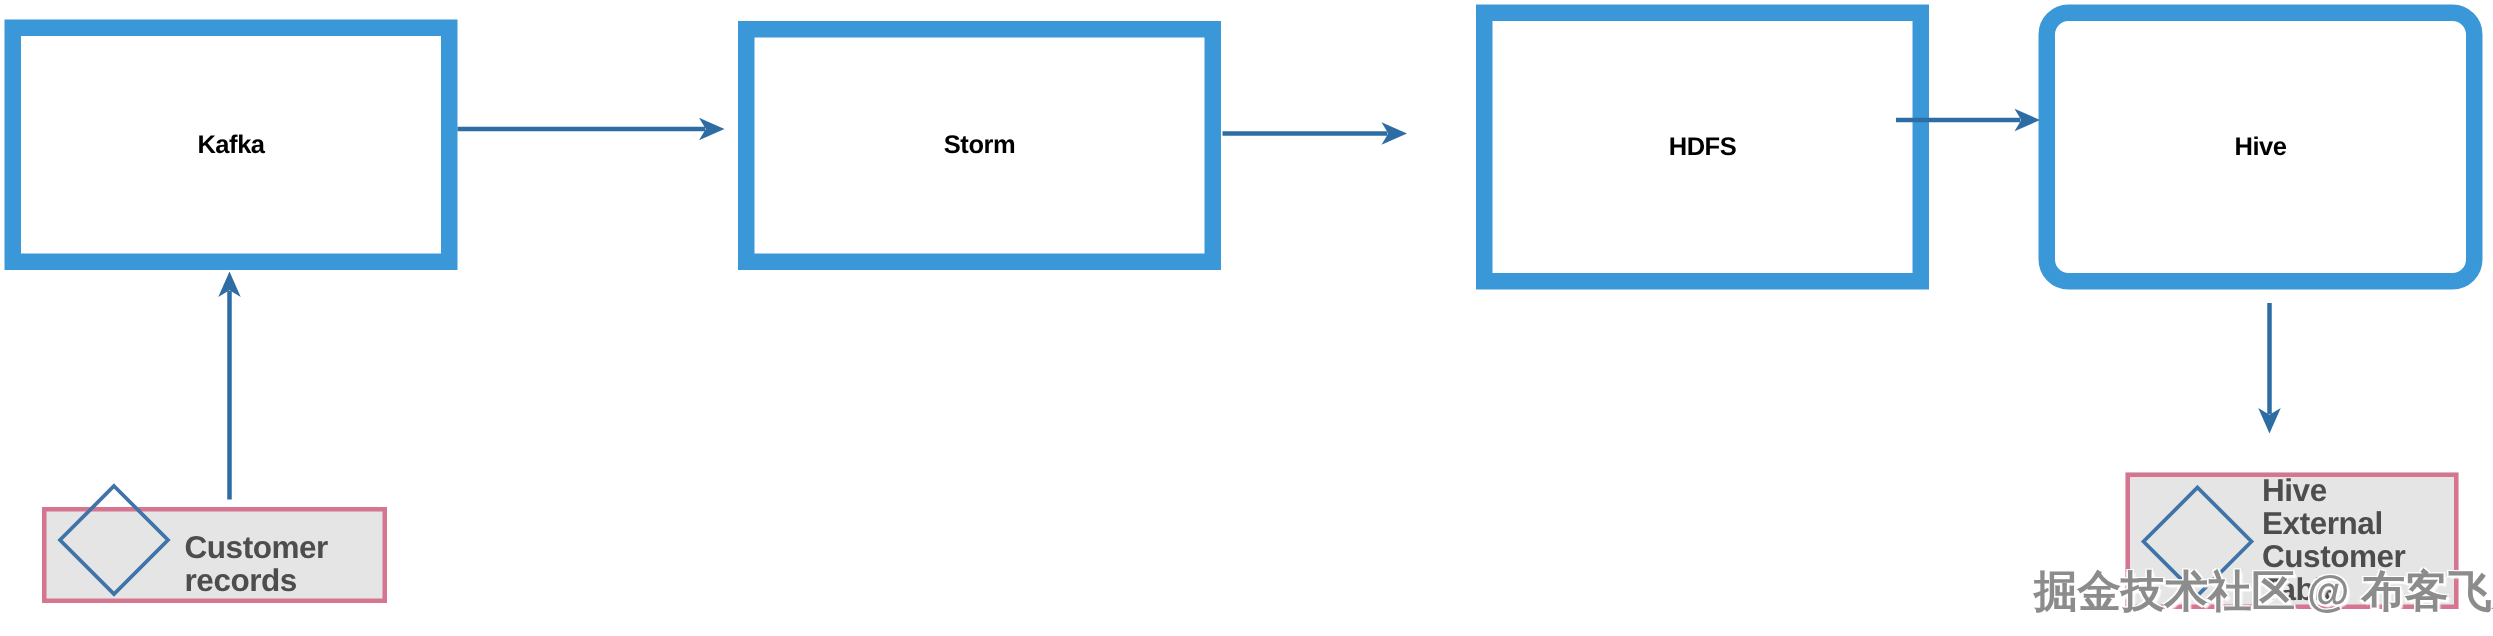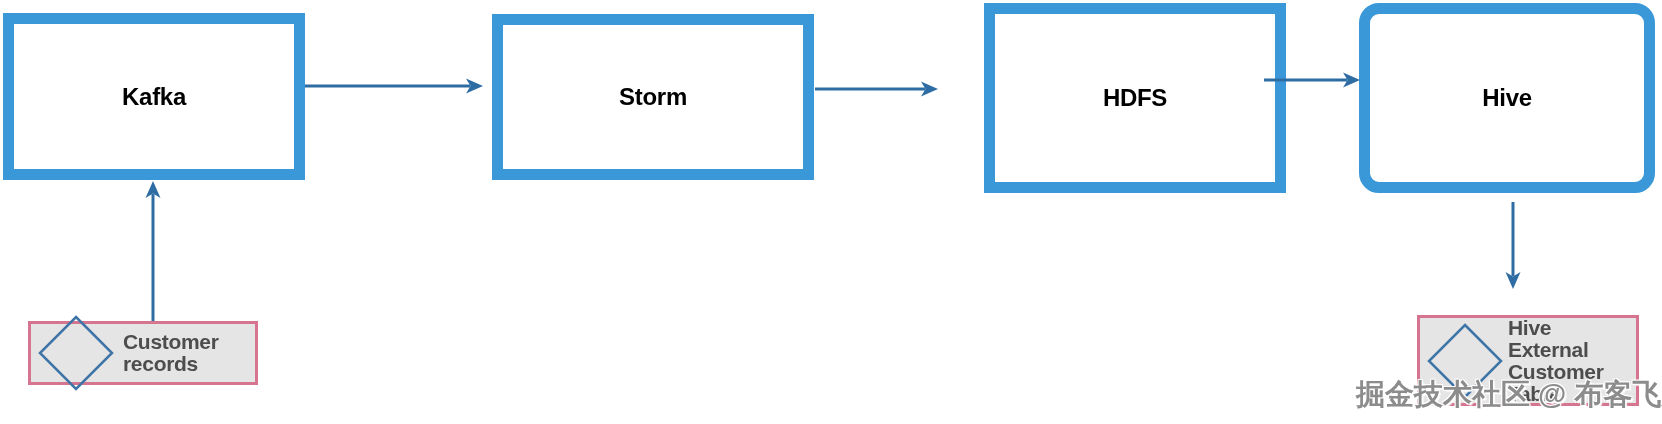--- a/index.html
+++ b/index.html
@@ -24,21 +24,21 @@
   }
   .node {
     position: absolute;
     background: #ffffff;
     border: 11px solid var(--node-border);
     display: flex;
     align-items: center;
     justify-content: center;
   }
   .node-label {
-    font-size: 24px;
+    font-size: 17px;
     font-weight: bold;
     color: var(--node-label);
     letter-spacing: -0.3px;
     white-space: nowrap;
   }
   #node-kafka { left: 3px;    top: 13px; width: 302px; height: 167px; }
   #node-storm { left: 492px;  top: 14px; width: 322px; height: 166px; }
   #node-hdfs  { left: 984px;  top: 3px;  width: 302px; height: 190px; }
   #node-hive  { left: 1359px; top: 3px;  width: 296px; height: 190px; border-radius: 20px; }
 
@@ -51,21 +51,21 @@
   .edge-line { stroke: var(--arrow); stroke-width: 3; fill: none; }
   .edge-head { fill: var(--arrow); stroke: none; }
 
   .annotation {
     position: absolute;
     background: var(--annotation-fill);
     border: 3px solid var(--annotation-border);
     display: flex;
     align-items: center;
   }
-  #annotation-customer-records { left: 28px;   top: 321px; width: 230px; height: 64px; }
+  #annotation-customer-records { left: 28px;   top: 338px; width: 230px; height: 64px; align-items: flex-end; }
   #annotation-hive-external    { left: 1417px; top: 315px; width: 222px; height: 91px; }
   .annotation-diamond {
     flex: 0 0 auto;
     margin-left: 6px;
   }
   .annotation-diamond polygon {
     fill: none;
     stroke: var(--diamond-stroke);
     stroke-width: 2.5;
   }

